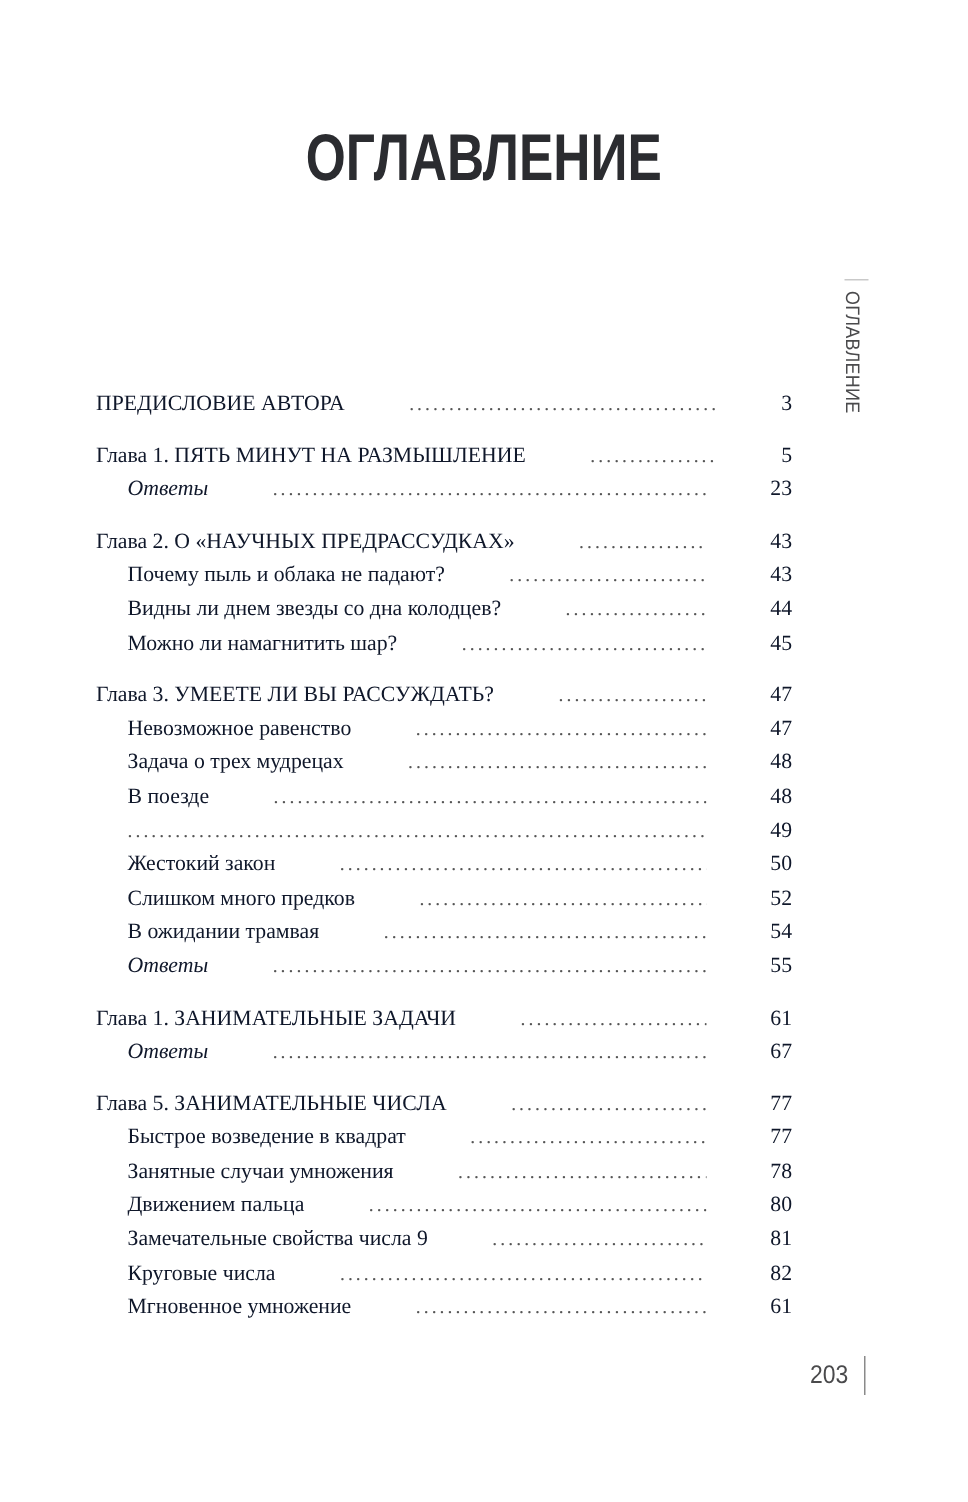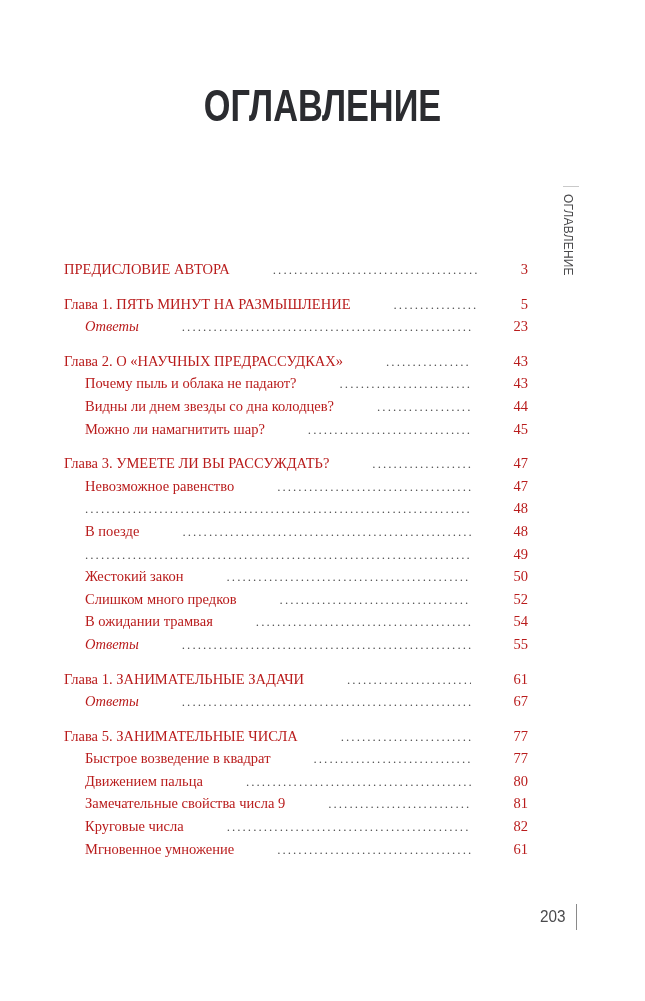--- a/index.html
+++ b/index.html
@@ -63,21 +63,21 @@
       left: 64px;
       top: 258px;
       width: 464px;
     }
     .entry {
       display: flex;
       align-items: baseline;
       font-size: 14.5px;
       line-height: 22.6px;
       height: 22.6px;
-      color: #b91c1c;
+      color: #0f172a;
       white-space: nowrap;
       gap: 40px;
     }
     .entry.sub {
       padding-left: 21px;
     }
     .entry.gap {
       margin-top: 12px;
     }
     .entry .title {
@@ -172,20 +172,21 @@
       <span class="title">Глава 3. УМЕЕТЕ ЛИ ВЫ РАССУЖДАТЬ?</span>
       <span class="leader"></span>
       <span class="page">47</span>
     </div>
     <div class="entry sub">
       <span class="title">Невозможное равенство</span>
       <span class="leader"></span>
       <span class="page">47</span>
     </div>
     <div class="entry sub">
+      <span class="title">Задача о трех мудрецах</span>
       <span class="leader"></span>
       <span class="page">48</span>
     </div>
     <div class="entry sub">
       <span class="title">В поезде</span>
       <span class="leader"></span>
       <span class="page">48</span>
     </div>
     <div class="entry sub">
       <span class="leader"></span>
@@ -223,20 +224,25 @@
     </div>
     <div class="entry gap">
       <span class="title">Глава 5. ЗАНИМАТЕЛЬНЫЕ ЧИСЛА</span>
       <span class="leader"></span>
       <span class="page">77</span>
     </div>
     <div class="entry sub">
       <span class="title">Быстрое возведение в квадрат</span>
       <span class="leader"></span>
       <span class="page">77</span>
+    </div>
+    <div class="entry sub">
+      <span class="title">Занятные случаи умножения</span>
+      <span class="leader"></span>
+      <span class="page">78</span>
     </div>
     <div class="entry sub">
       <span class="title">Движением пальца</span>
       <span class="leader"></span>
       <span class="page">80</span>
     </div>
     <div class="entry sub">
       <span class="title">Замечательные свойства числа 9</span>
       <span class="leader"></span>
       <span class="page">81</span>

